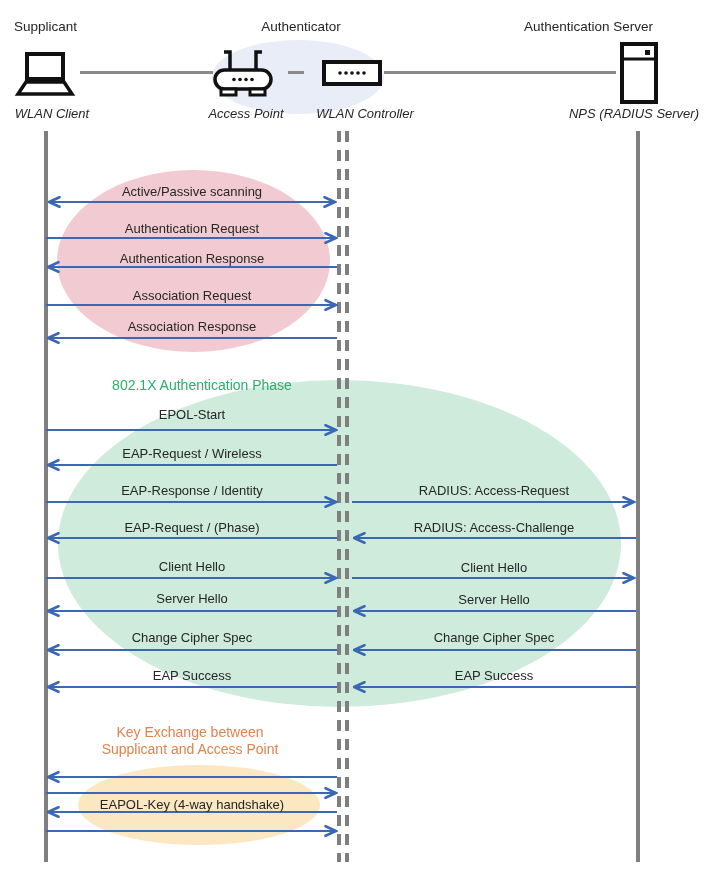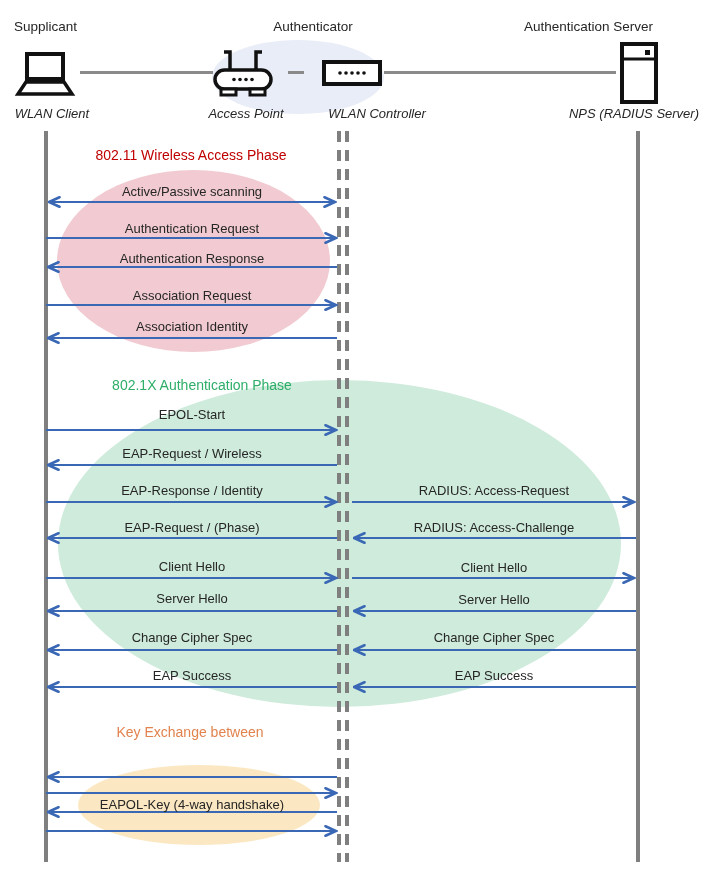--- a/index.html
+++ b/index.html
@@ -39,21 +39,21 @@
 <body>
 
 <div class="canvas">
 
   <div class="ellipse blue" style="left:212px;top:40px;width:172px;height:74px;"></div>
   <div class="ellipse pink" style="left:57px;top:170px;width:273px;height:182px;"></div>
   <div class="ellipse green" style="left:58px;top:380px;width:563px;height:327px;"></div>
   <div class="ellipse yellow" style="left:78px;top:765px;width:242px;height:80px;"></div>
 
   <div class="role-label" style="left:14px;">Supplicant</div>
-  <div class="role-label" style="left:163px;width:300px;text-align:center;">Authenticator</div>
+  <div class="role-label" style="left:151px;width:300px;text-align:center;">Authenticator</div>
   <div class="role-label" style="left:524px;width:226px;">Authentication Server</div>
 
   <div class="connector" style="left:80px;width:133px;"></div>
   <div class="connector" style="left:288px;width:16px;"></div>
   <div class="connector" style="left:384px;width:232px;"></div>
 
   <svg class="icon" style="left:14px;top:51px;" width="62" height="48" viewBox="0 0 62 48">
     <rect x="13" y="3" width="36" height="25" fill="#fff" stroke="#111" stroke-width="4"></rect>
     <polygon points="4,43 58,43 50,31 12,31" fill="#fff" stroke="#111" stroke-width="3.5"></polygon>
   </svg>
@@ -80,31 +80,31 @@
   </svg>
 
   <svg class="icon" style="left:620px;top:42px;" width="38" height="62" viewBox="0 0 38 62">
     <rect x="2" y="2" width="34" height="58" fill="#fff" stroke="#111" stroke-width="4"></rect>
     <line x1="3" y1="17" x2="35" y2="17" stroke="#111" stroke-width="3"></line>
     <rect x="25" y="8" width="5" height="5" fill="#111"></rect>
   </svg>
 
   <div class="device-label" style="left:2px;width:100px;">WLAN Client</div>
   <div class="device-label" style="left:171px;width:150px;">Access Point</div>
-  <div class="device-label" style="left:302px;width:150px;">WLAN Controller</div>
+  <div class="device-label" style="left:290px;width:150px;">WLAN Controller</div>
   <div class="device-label" style="left:544px;width:180px;text-align:center;">NPS (RADIUS Server)</div>
 
   <div class="lifeline" style="left:44px;"></div>
   <div class="lifeline dashed" style="left:337px;"></div>
   <div class="lifeline dashed" style="left:345px;"></div>
   <div class="lifeline" style="left:636px;"></div>
 
-  <div class="phase-title red" style="left:41px;top:147px;">802.11 Wireless Access Phase</div>
   <div class="phase-title green" style="left:52px;top:377px;text-align:center;">802.1X Authentication Phase</div>
   <div class="phase-title orange" style="left:40px;top:724px;">Key Exchange between</div>
+  <div class="phase-title orange" style="left:40px;top:741px;">Supplicant and Access Point</div>
 
   <svg class="overlay" width="713" height="875" viewBox="0 0 713 875">
     <defs>
       <marker id="ah" viewBox="0 0 14 12" refX="12.5" refY="6" markerWidth="14" markerHeight="12" orient="auto-start-reverse" markerUnits="userSpaceOnUse">
         <path d="M2,1.2 L12.5,6 L2,10.8" fill="none" stroke="#3A68B5" stroke-width="2.6" stroke-linecap="round"></path>
       </marker>
     </defs>
 
     <line x1="49" y1="202" x2="335" y2="202" marker-start="url(#ah)" marker-end="url(#ah)"></line>
     <line x1="46" y1="238" x2="336" y2="238" marker-end="url(#ah)"></line>
@@ -129,21 +129,21 @@
     <line x1="352" y1="578" x2="634" y2="578" marker-end="url(#ah)"></line>
     <line x1="636" y1="611" x2="354" y2="611" marker-end="url(#ah)"></line>
     <line x1="636" y1="650" x2="354" y2="650" marker-end="url(#ah)"></line>
     <line x1="636" y1="687" x2="354" y2="687" marker-end="url(#ah)"></line>
   </svg>
 
   <div class="msg" style="top:184px;">Active/Passive scanning</div>
   <div class="msg" style="top:221px;">Authentication Request</div>
   <div class="msg" style="top:251px;">Authentication Response</div>
   <div class="msg" style="top:288px;">Association Request</div>
-  <div class="msg" style="top:319px;">Association Identity</div>
+  <div class="msg" style="top:319px;">Association Response</div>
   <div class="msg" style="top:407px;">EPOL-Start</div>
   <div class="msg" style="top:446px;">EAP-Request / Wireless</div>
   <div class="msg" style="top:483px;">EAP-Response / Identity</div>
   <div class="msg" style="top:520px;">EAP-Request / (Phase)</div>
   <div class="msg" style="top:559px;">Client Hello</div>
   <div class="msg" style="top:591px;">Server Hello</div>
   <div class="msg" style="top:630px;">Change Cipher Spec</div>
   <div class="msg" style="top:668px;">EAP Success</div>
   <div class="msg" style="top:797px;">EAPOL-Key (4-way handshake)</div>
 

